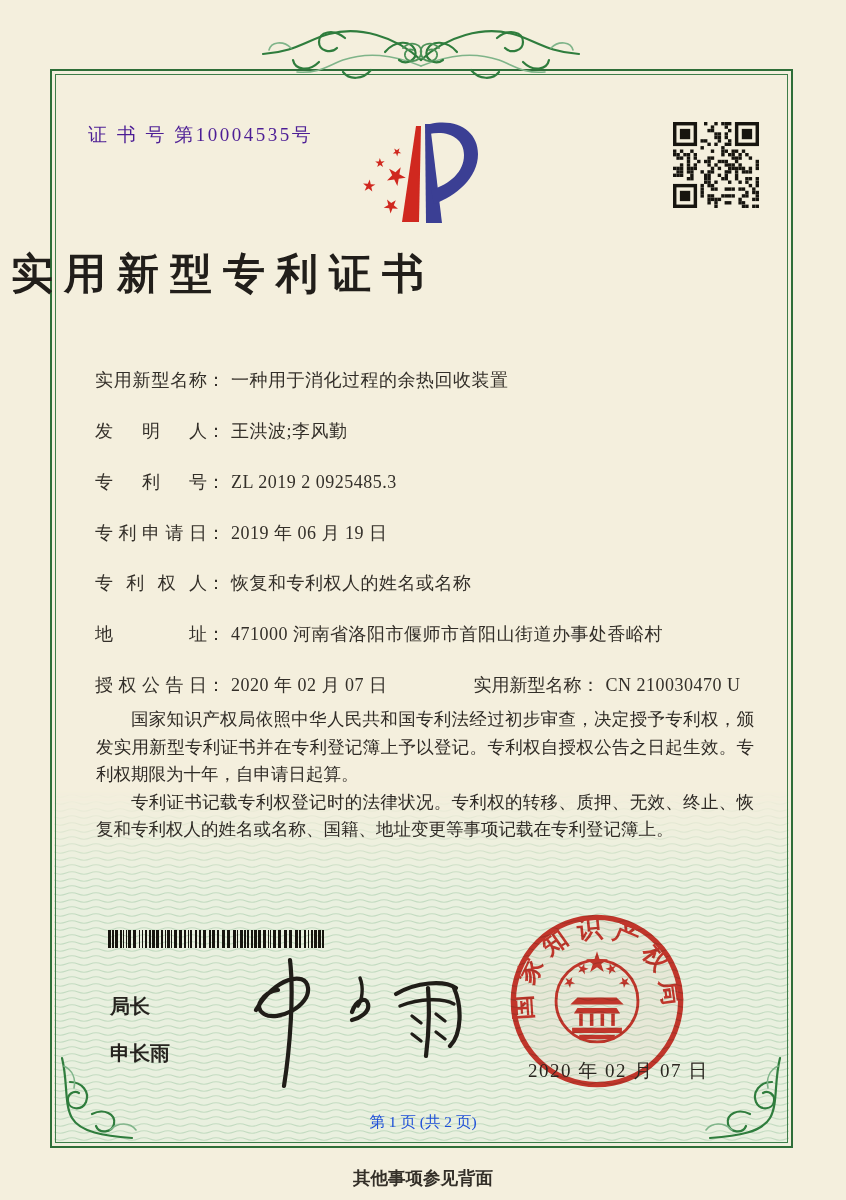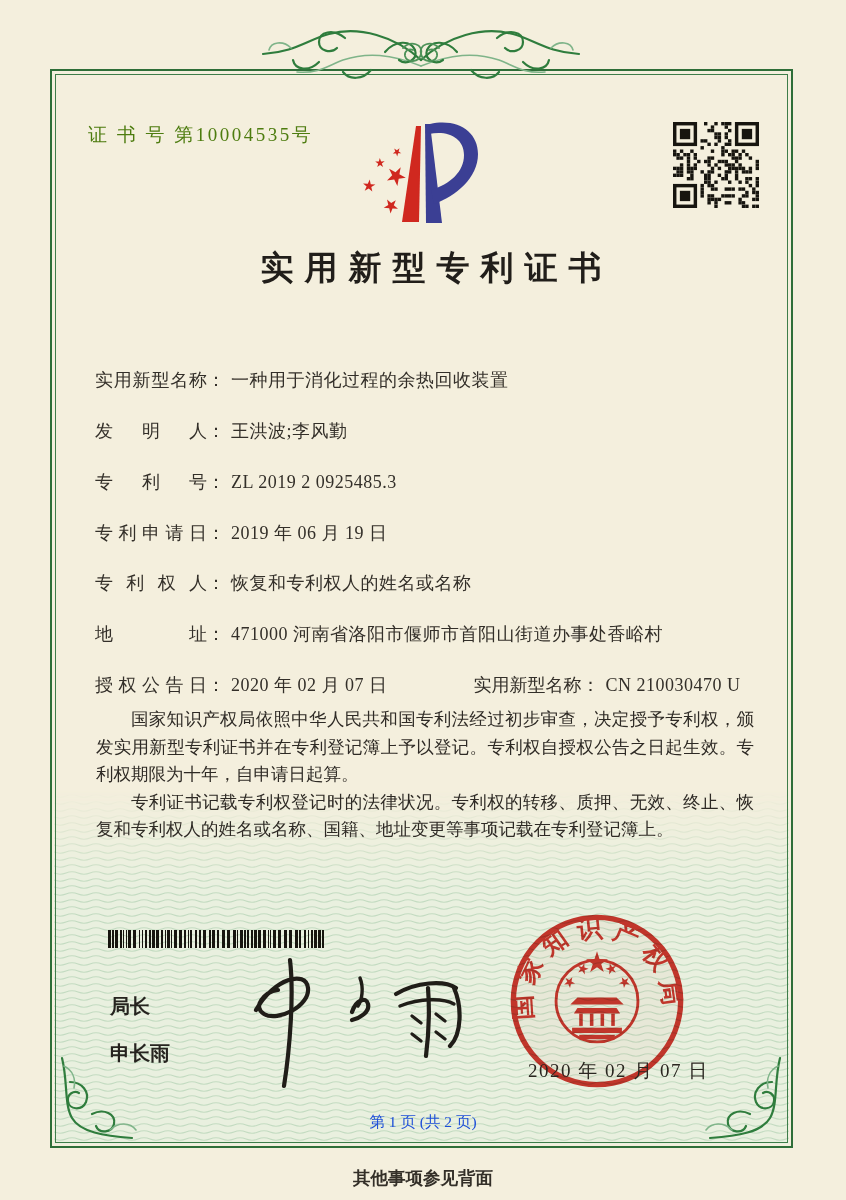--- a/index.html
+++ b/index.html
@@ -14,23 +14,23 @@
   .frame-outer{position:absolute;left:50px;top:69px;width:739px;height:1075px;border:2px solid #2e6e38;}
   .frame-inner{position:absolute;left:3px;top:3px;right:3px;bottom:3px;border:1px solid #3e7d49;}
   
   .green-panel{
     position:absolute;left:54px;top:790px;width:735px;height:354px;
     background:#e9f0df;
     -webkit-mask-image:linear-gradient(180deg,transparent 0,#000 95px);
     mask-image:linear-gradient(180deg,transparent 0,#000 95px);
   }
   .green-panel svg{display:block;}
-  .cert-no{left:88px;top:122px;font-size:19px;letter-spacing:2.5px;color:#4d7c0f;}
-  .title{left:0;right:0;top:246px;text-align:center;font-size:33px;font-weight:bold;
-         letter-spacing:11px;text-indent:11px;color:#211e1a;margin-left:16px;}
+  .cert-no{left:88px;top:122px;font-size:19px;letter-spacing:2.5px;color:#4c1d95;}
+  .title{left:0;right:0;top:246px;text-align:left;font-size:42px;font-weight:bold;
+         letter-spacing:11px;text-indent:11px;color:#211e1a;}
   .field{left:95px;font-size:18px;color:#332f29;white-space:nowrap;}
   .flabel{display:inline-block;width:112px;text-align:justify;text-align-last:justify;vertical-align:bottom;font-family:Liberation Mono, monospace;}
   .fvalue{margin-left:6px;letter-spacing:.5px;}
   .pair2{margin-left:86px;}
   .paras{left:96px;width:658px;top:706px;font-size:17.5px;line-height:27.6px;
          text-align:justify;color:#2e2a25;}
   .paras p{margin:0;text-indent:2em;}
   .director-title{left:110px;top:993px;font-size:20px;font-weight:bold;
                   font-family:"Liberation Sans","DejaVu Sans",sans-serif;color:#26231f;}
   .director-name{left:110px;top:1028px;font-size:20px;font-weight:bold;

